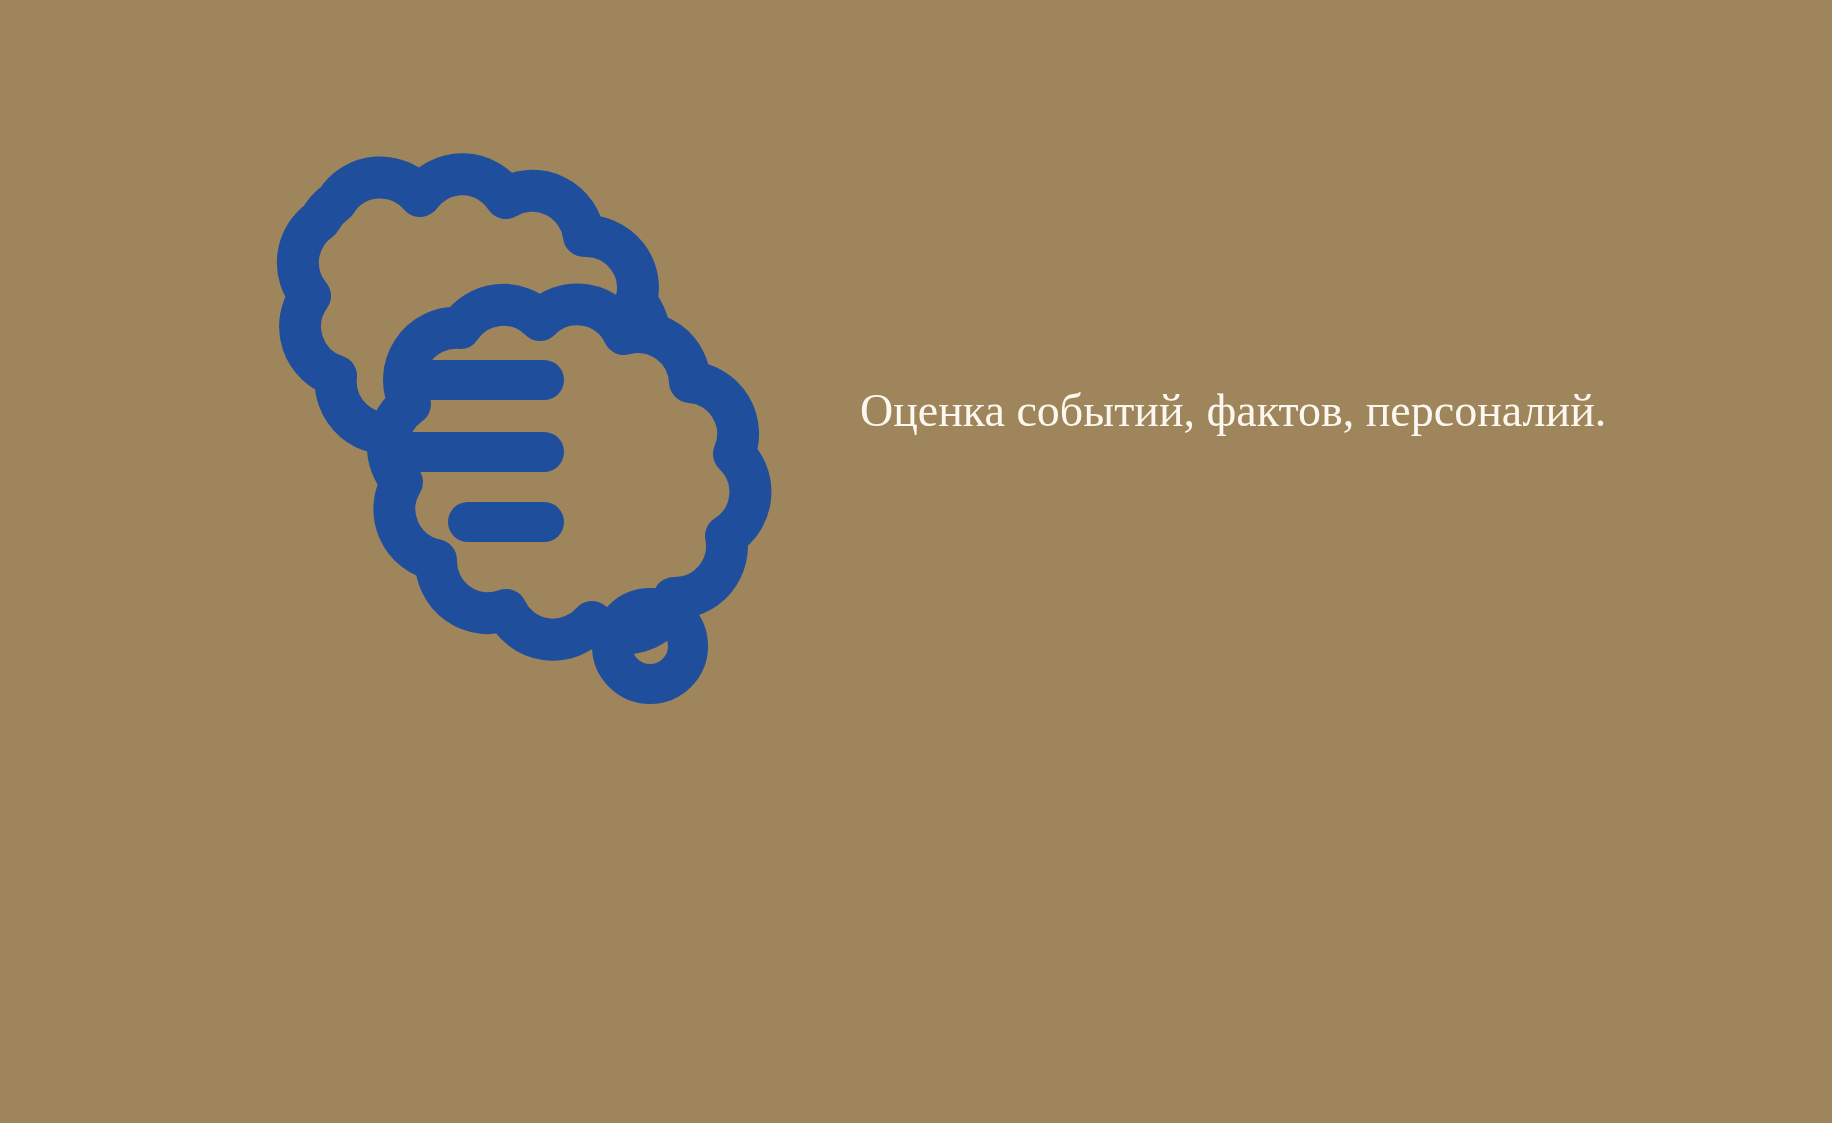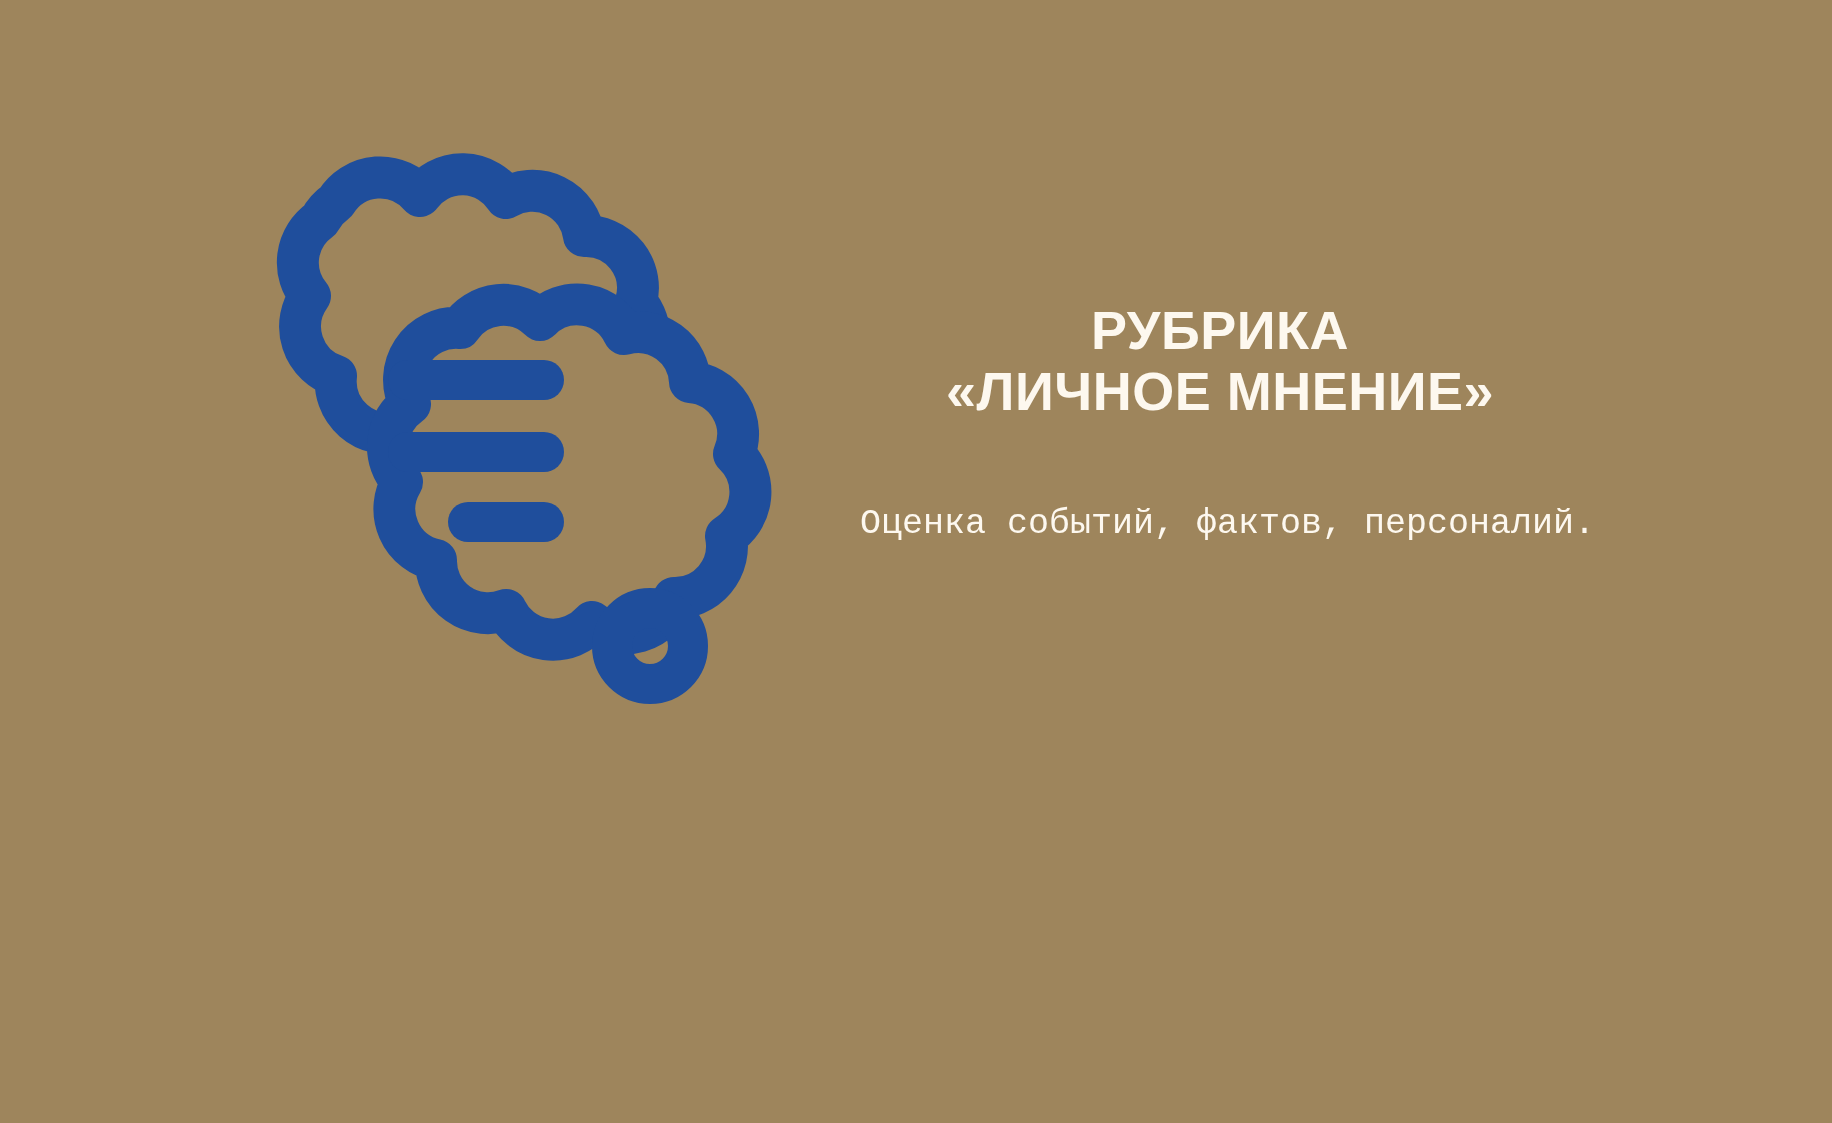--- a/index.html
+++ b/index.html
@@ -58,23 +58,23 @@
     white-space: nowrap;
   }
   .title-line {
     display: block;
   }
 
   .subtitle {
     margin: 0;
     padding-top: 78px;
     color: #fdf8ef;
-    font-family: Liberation Mono, monospace;
+    font-family: Liberation Serif, serif;
     font-weight: normal;
-    font-size: 35px;
+    font-size: 46px;
     line-height: 1.42;
   }
   .subtitle-line {
     display: block;
     white-space: nowrap;
   }
 </style>
 </head>
 <body>
 
@@ -123,22 +123,18 @@
         <rect x="228" y="210" width="176" height="40" rx="20" ry="20"></rect>
         <rect x="228" y="282" width="176" height="40" rx="20" ry="20"></rect>
         <rect x="288" y="352" width="116" height="40" rx="20" ry="20"></rect>
       </g>
 
       <circle cx="490" cy="496" r="38" fill="none" stroke="#1f4e9c" stroke-width="40"></circle>
     </svg>
   </div>
 
   <div class="text-col">
-    <h1 class="title">
-      <span class="title-line">РУБРИКА</span>
-      <span class="title-line">«ЛИЧНОЕ МНЕНИЕ»</span>
-    </h1>
     <p class="subtitle">
       <span class="subtitle-line">Оценка событий, фактов, персоналий.</span>
     </p>
   </div>
 
 </div>
 
 </body></html>

